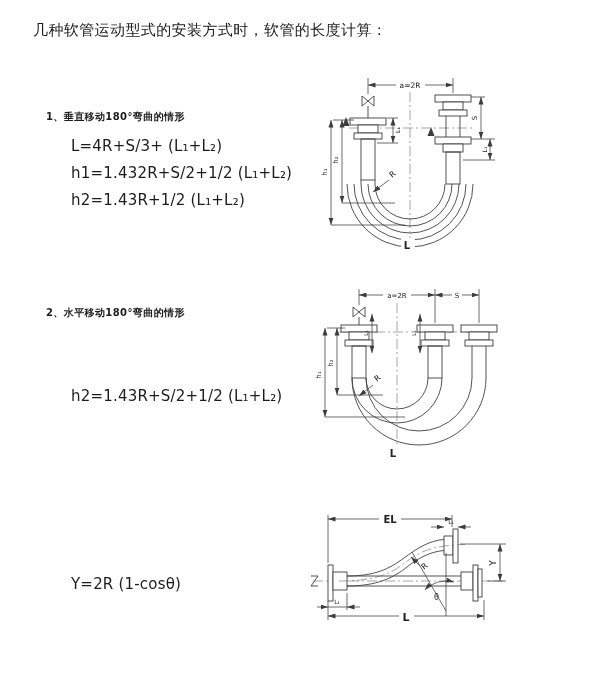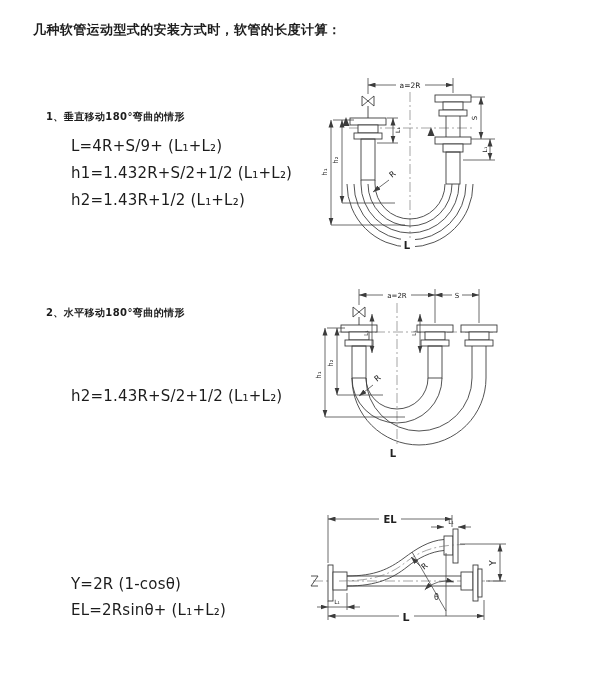--- a/index.html
+++ b/index.html
@@ -9,22 +9,22 @@
     width: 600px;
     height: 675px;
     background: #ffffff;
     overflow: hidden;
     font-family: "DejaVu Sans", "Liberation Sans", sans-serif;
     color: #1c1c1c;
   }
   .title {
     position: absolute;
     left: 33px; top: 21px;
-    font-size: 13px;
-    font-weight: 700;
+    font-size: 15px;
+    font-weight: 400;
     letter-spacing: 0.4px;
     white-space: nowrap;
   }
   .sec-heading {
     position: absolute;
     left: 46px;
     font-size: 10px;
     font-weight: 700;
     letter-spacing: 0.4px;
     white-space: nowrap;
@@ -47,29 +47,28 @@
   .wbg   { fill: #ffffff; stroke: none; }
 </style>
 </head>
 <body>
 
 <div id="page">
 
   <div class="title">几种软管运动型式的安装方式时，软管的长度计算：</div>
 
   <div class="sec-heading" style="top:110px">1、垂直移动180°弯曲的情形</div>
-  <div class="formula" style="top:137px">L=4R+S/9+ (L₁+L₂)</div>
+  <div class="formula" style="top:137px">L=4R+S/3+ (L₁+L₂)</div>
   <div class="formula" style="top:164px">h1=1.432R+S/2+1/2 (L₁+L₂)</div>
   <div class="formula" style="top:191px">h2=1.43R+1/2 (L₁+L₂)</div>
 
   <div class="sec-heading" style="top:306px">2、水平移动180°弯曲的情形</div>
   <div class="formula" style="top:387px">h2=1.43R+S/2+1/2 (L₁+L₂)</div>
 
   <div class="formula" style="top:575px">Y=2R (1-cosθ)</div>
-  <div class="formula" style="top:601px">EL=2Rsinθ+ (L₁+L₂)</div>
 
   <svg class="diagram" style="left:313px; top:72px" width="272" height="198" viewBox="0 0 272 198">
     <defs>
       <marker id="m1e" markerUnits="userSpaceOnUse" markerWidth="9" markerHeight="7" refX="7.5" refY="2.5" orient="auto">
         <path d="M0,0 L7.5,2.5 L0,5 Z" class="arrowfill"></path>
       </marker>
       <marker id="m1s" markerUnits="userSpaceOnUse" markerWidth="9" markerHeight="7" refX="0" refY="2.5" orient="auto">
         <path d="M7.5,0 L0,2.5 L7.5,5 Z" class="arrowfill"></path>
       </marker>
       <pattern id="br1" width="4" height="4" patternUnits="userSpaceOnUse">

